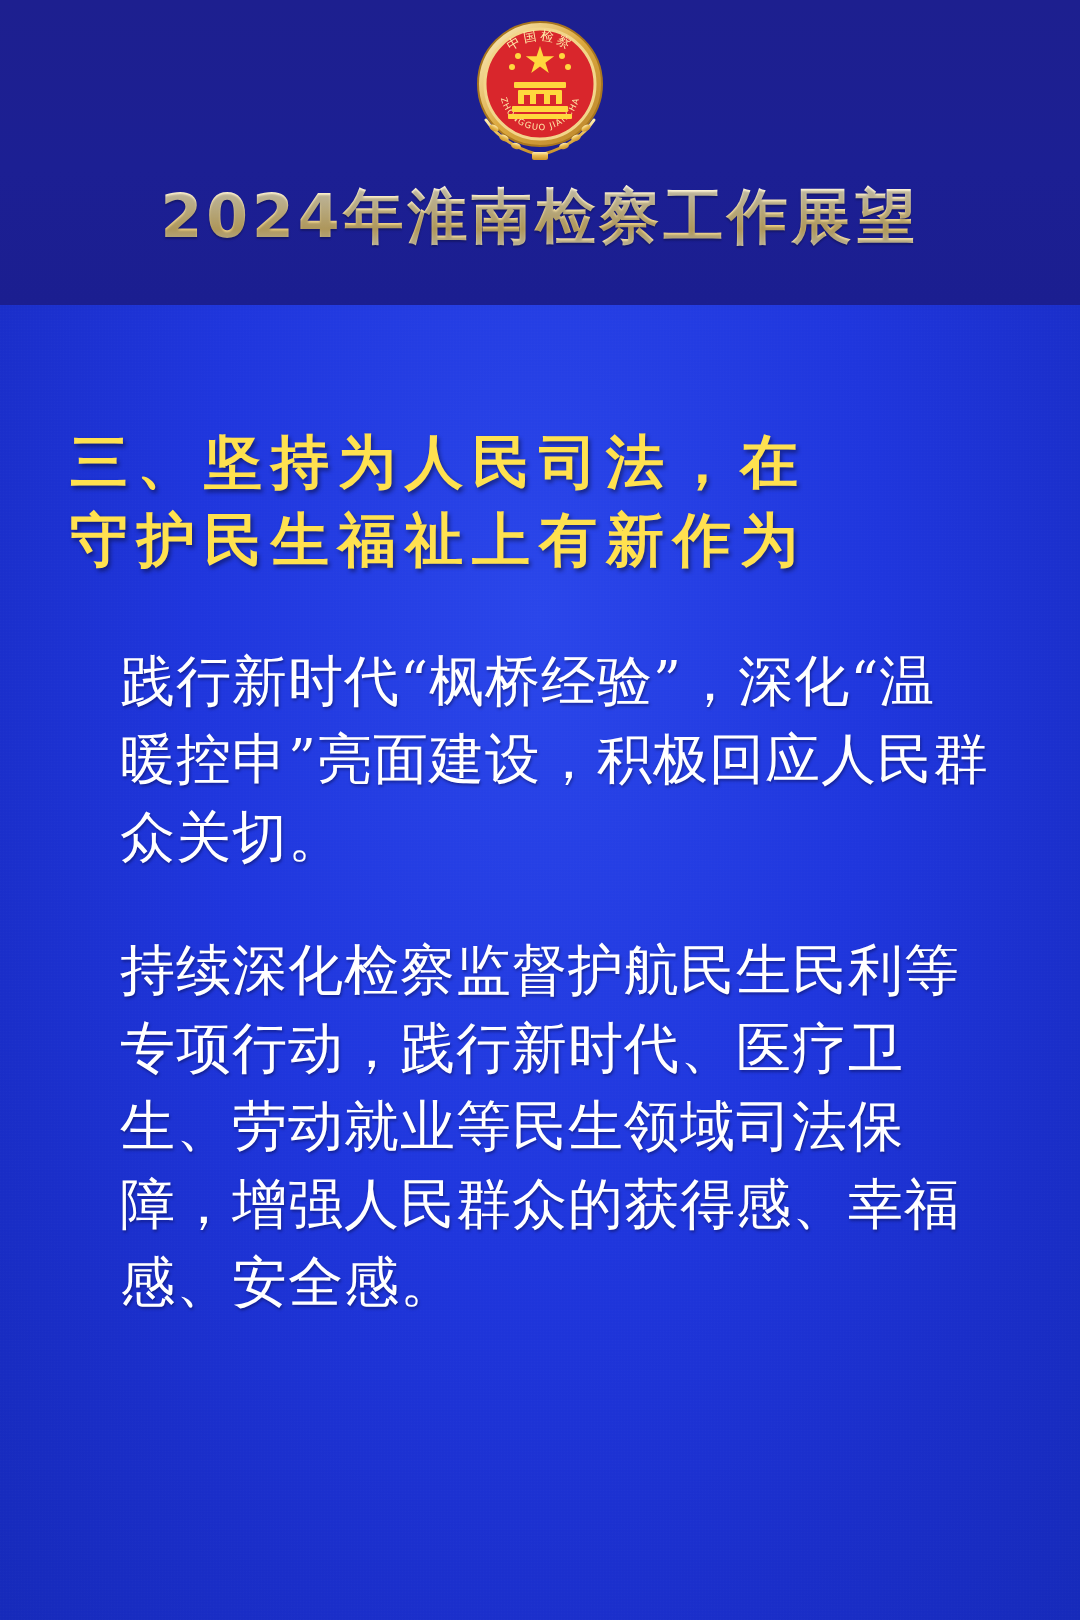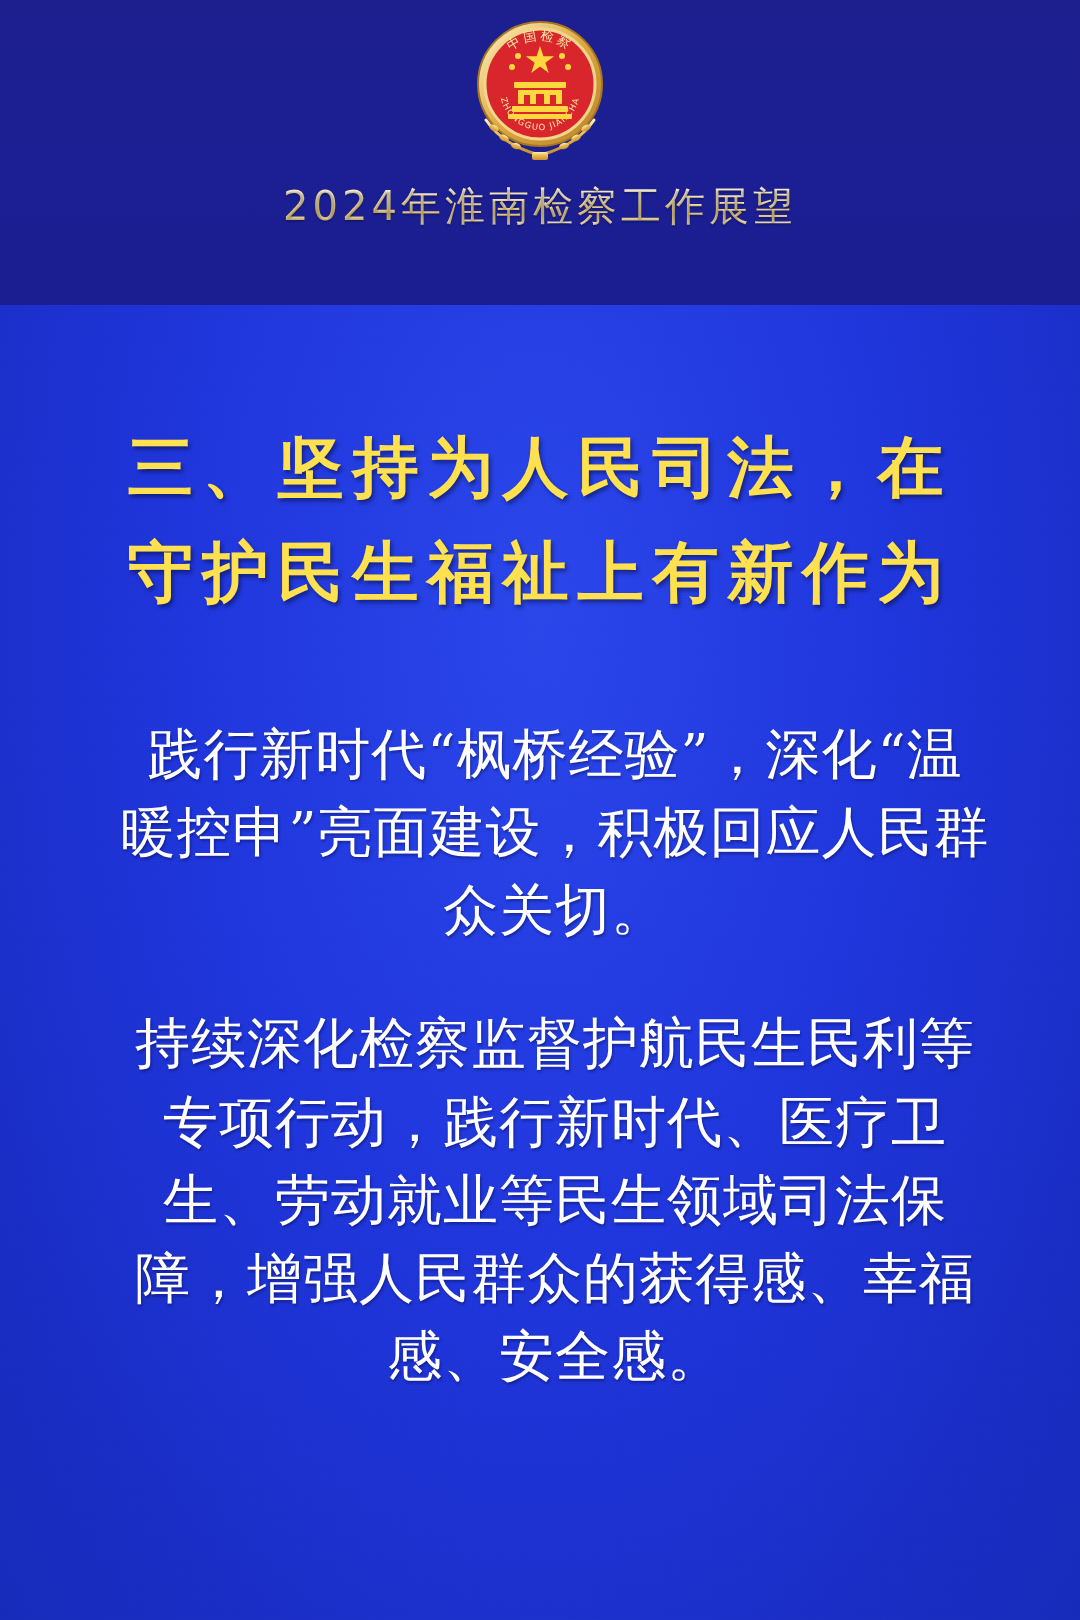--- a/index.html
+++ b/index.html
@@ -43,56 +43,55 @@
   }
   .emblem-wrap {
     margin-top: 12px;
     width: 180px;
     height: 165px;
     position: relative;
   }
   .emblem-title {
     margin-top: 8px;
     font-family: "DejaVu Sans", "Liberation Sans", sans-serif;
-    font-size: 40px;
-    font-weight: 400;
+    font-size: 60px;
+    font-weight: 700;
     letter-spacing: 4px;
     color: #f6e7b8;
     background: linear-gradient(180deg, #fff8e0 0%, #f3dfa5 40%, #e8c97a 70%, #f7edcb 100%);
     -webkit-background-clip: text;
     background-clip: text;
     -webkit-text-fill-color: transparent;
     text-shadow: 0 2px 2px rgba(0,0,0,.25);
     line-height: 1.05;
   }
 
   
   .body-area {
     position: relative;
     padding: 0 70px;
   }
   .section-heading {
     margin-top: 118px;
     font-family: Liberation Sans, sans-serif;
-    font-size: 66px;
+    font-size: 58px;
     font-weight: 700;
     line-height: 1.35;
     letter-spacing: 9px;
     color: #ffe14f;
-    text-align: center;
+    text-align: left;
     text-shadow: 2px 3px 4px rgba(0,0,20,.45);
   }
   .section-heading .l1 { display: block; }
-  .section-heading .l2 { display: block; margin-top: 16px; }
+  .section-heading .l2 { display: block; }
 
   .paragraphs {
-    margin-top: 98px;
+    margin-top: 62px;
     padding-left: 50px;
     padding-right: 20px;
-    text-align: center;
   }
   .para {
     font-family: "DejaVu Serif", "Liberation Serif", serif;
     font-size: 55px;
     line-height: 1.42;
     color: #ffffff;
     letter-spacing: 1px;
     text-shadow: 1px 2px 3px rgba(0,0,40,.40);
     margin-bottom: 54px;
   }

